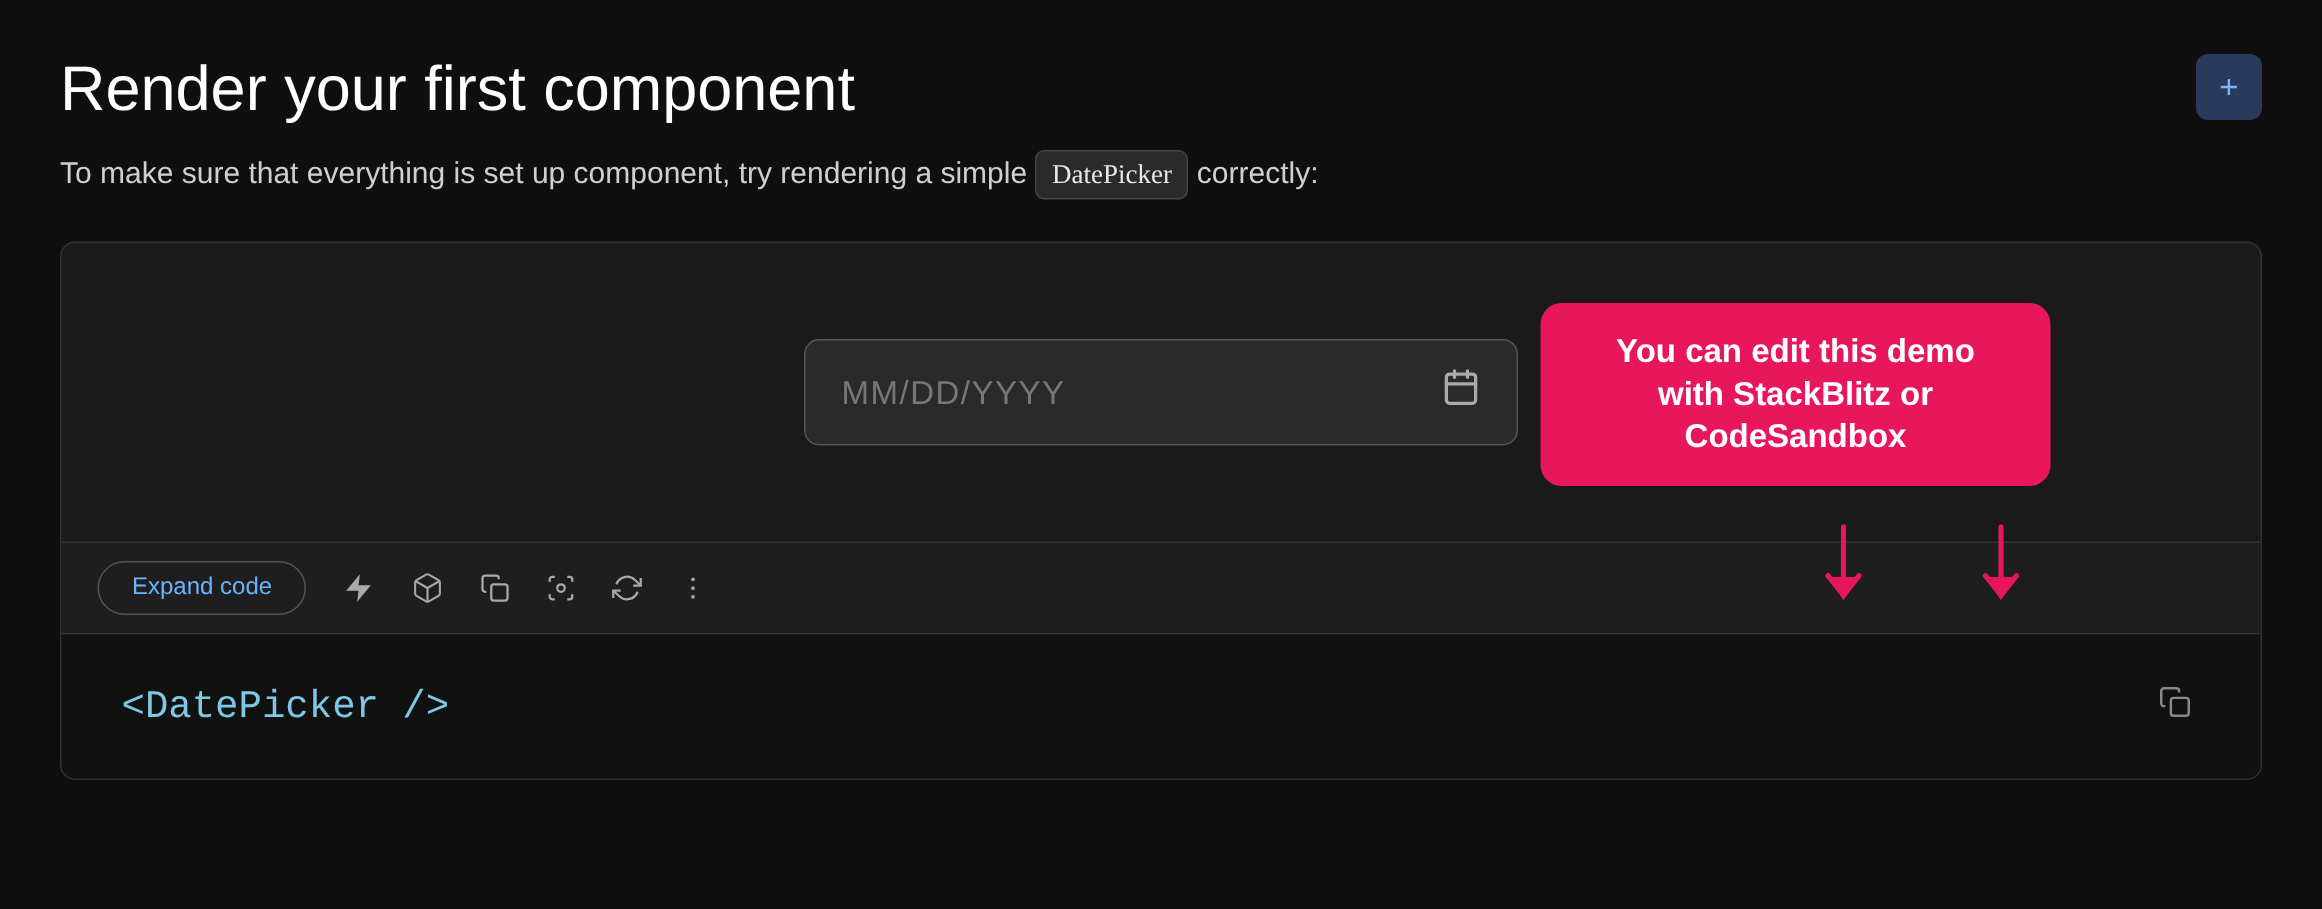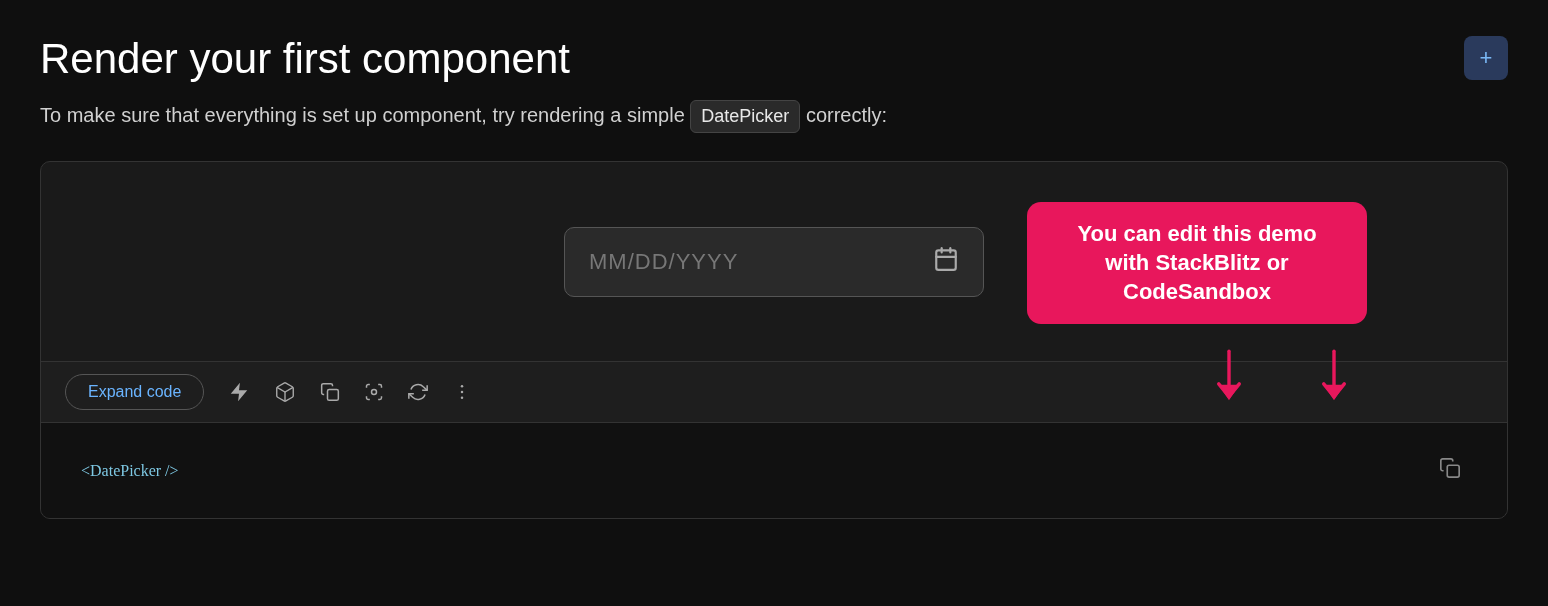--- a/index.html
+++ b/index.html
@@ -52,21 +52,21 @@
       color: #d0d0d0;
       margin-bottom: 28px;
       line-height: 1.5;
     }
 
     .code-badge {
       display: inline-block;
       background-color: #2a2a2a;
       border: 1px solid #444;
       border-radius: 6px;
-      font-family: Liberation Sans, sans-serif;
+      font-family: Liberation Serif, serif;
       font-size: 18px;
       color: #e8e8e8;
       padding: 2px 10px;
       vertical-align: middle;
     }
 
     .demo-panel {
       background-color: #1a1a1a;
       border: 1px solid #333;
       border-radius: 10px;
@@ -85,21 +85,21 @@
       border-bottom: 1px solid #333;
     }
 
     .date-picker-input {
       background-color: #2a2a2a;
       border: 1px solid #555;
       border-radius: 10px;
       display: flex;
       align-items: center;
       padding: 18px 24px;
-      width: 420px;
+      width: 476px;
       gap: 16px;
     }
 
     .date-placeholder {
       flex: 1;
       font-size: 22px;
       color: #777;
       letter-spacing: 1px;
     }
 
@@ -181,22 +181,22 @@
     .code-section {
       background-color: #111111;
       padding: 28px 40px;
       display: flex;
       align-items: center;
       justify-content: space-between;
       min-height: 90px;
     }
 
     .code-text {
-      font-family: Liberation Serif, serif;
-      font-size: 16px;
+      font-family: Liberation Mono, monospace;
+      font-size: 26px;
       color: #7ec8e3;
     }
 
     .code-copy-btn {
       background: none;
       border: none;
       color: #aaa;
       font-size: 20px;
       cursor: pointer;
       padding: 6px;

